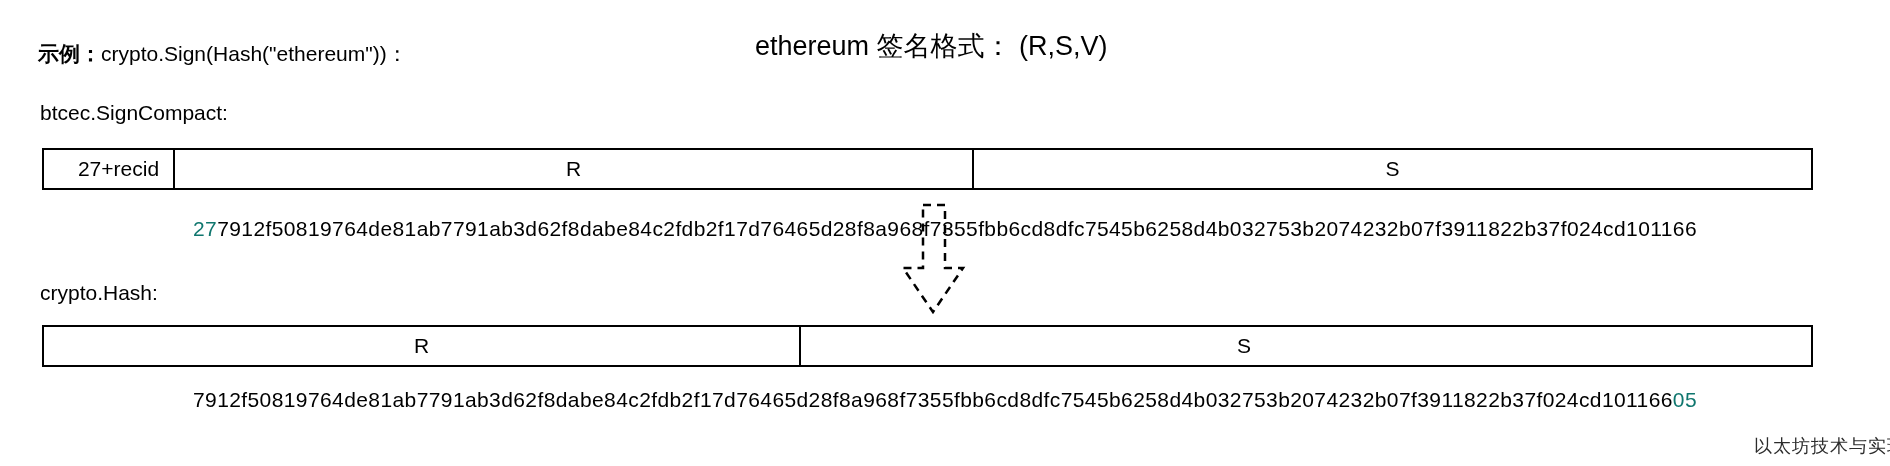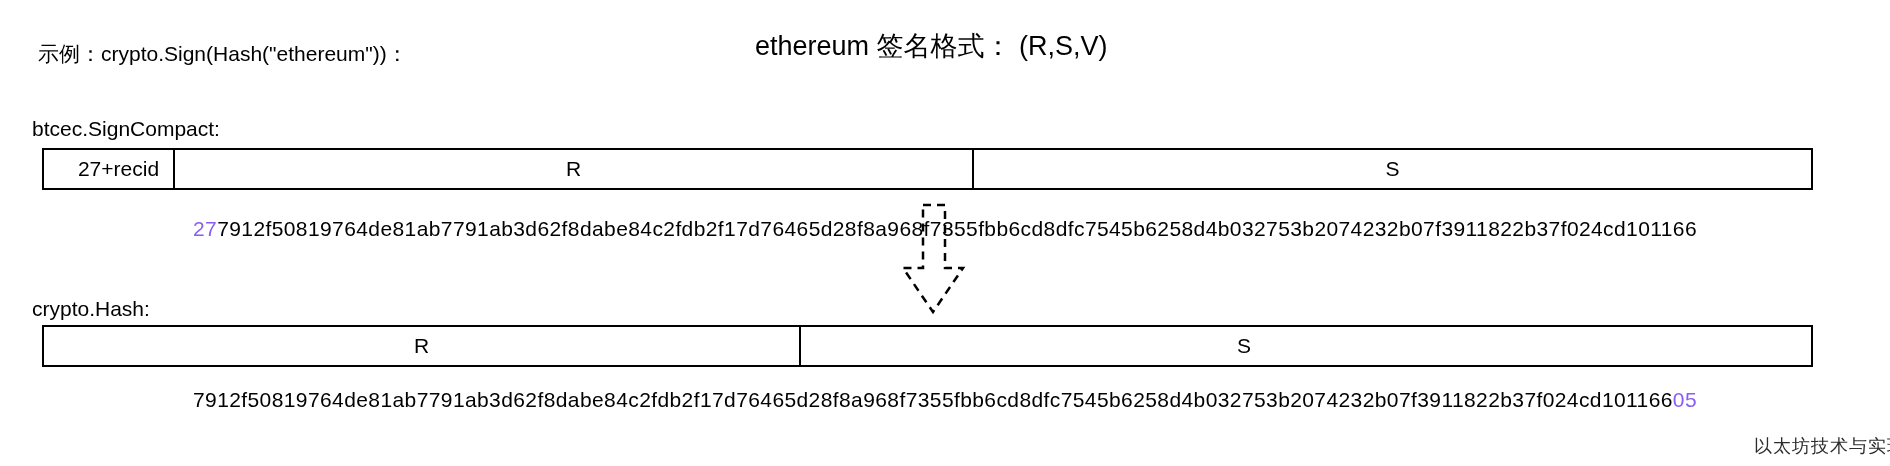--- a/index.html
+++ b/index.html
@@ -12,34 +12,33 @@
     background: #ffffff;
     overflow: hidden;
   }
   .line-title {
     position: absolute;
     left: 38px;
     top: 40px;
     font-size: 21px;
     white-space: nowrap;
   }
-  .line-title .bold { font-weight: normal; }
+  .line-title .bold { font-weight: bold; }
   .header-caption {
     position: absolute;
     left: 755px;
     top: 28px;
     font-size: 27px;
     white-space: nowrap;
   }
   .section-label {
     position: absolute;
-    left: 32px;
+    left: 40px;
     font-size: 21px;
     white-space: nowrap;
-    margin-top: 16px;
   }
   .lbl-compact { top: 101px; }
   .lbl-sign { top: 281px; }
   .byte-table {
     position: absolute;
     left: 42px;
     width: 1771px;
     height: 42px;
     border: 2px solid #000;
     display: flex;
@@ -65,21 +64,21 @@
     position: absolute;
     left: 0;
     width: 100%;
     text-align: center;
     font-size: 21px;
     letter-spacing: 0.4px;
     white-space: nowrap;
   }
   .hex-compact { top: 217px; }
   .hex-sign { top: 388px; }
-  .hex-green { color: #8b5cf6; }
+  .hex-green { color: #0f766e; }
   .arrow-wrap {
     position: absolute;
     left: 895px;
     top: 198px;
     width: 80px;
     height: 122px;
     pointer-events: none;
   }
   .watermark {
     position: absolute;

